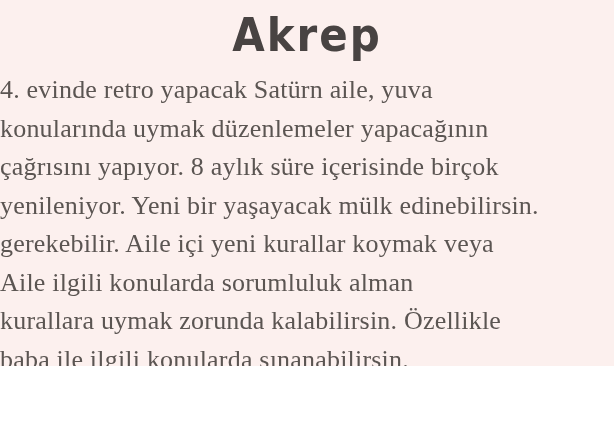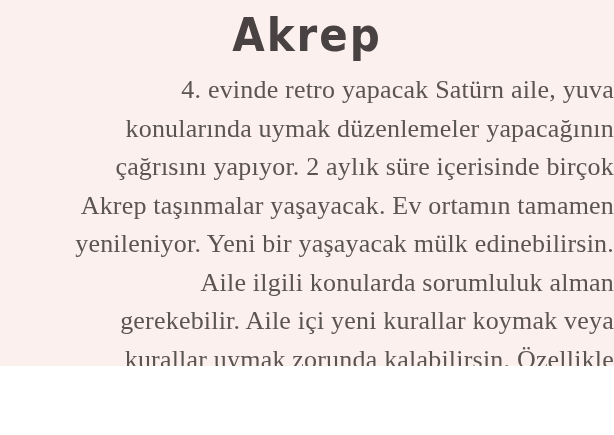--- a/index.html
+++ b/index.html
@@ -21,38 +21,38 @@
     font-family: "DejaVu Sans", sans-serif;
     font-weight: bold;
     font-size: 42px;
     letter-spacing: 2px;
     color: #484342;
     transform: scaleY(1.08);
     transform-origin: top center;
   }
   .body-text {
     margin-top: 14px;
-    text-align: right;
+    text-align: left;
     color: #5b5552;
     font-size: 26px;
     line-height: 38.5px;
     letter-spacing: 0.2px;
   }
   .body-text .line {
     white-space: nowrap;
   }
 </style>
 </head>
 <body>
 
 <div class="page">
   <h1 class="title">Akrep</h1>
   <div class="body-text">
     <div class="line">4. evinde retro yapacak Satürn aile, yuva</div>
     <div class="line">konularında uymak düzenlemeler yapacağının</div>
-    <div class="line">çağrısını yapıyor. 2 aylık süre içerisinde birçok</div>
-    <div class="line">Akrep taşınmalar yaşayacak. Ev ortamın tamamen</div>
+    <div class="line">çağrısını yapıyor. 8 aylık süre içerisinde birçok</div>
     <div class="line">yenileniyor. Yeni bir yaşayacak mülk edinebilirsin.</div>
+    <div class="line">gerekebilir. Aile içi yeni kurallar koymak veya</div>
     <div class="line">Aile ilgili konularda sorumluluk alman</div>
-    <div class="line">gerekebilir. Aile içi yeni kurallar koymak veya</div>
-    <div class="line">kurallar uymak zorunda kalabilirsin. Özellikle</div>
+    <div class="line">kurallara uymak zorunda kalabilirsin. Özellikle</div>
+    <div class="line">baba ile ilgili konularda sınanabilirsin.</div>
   </div>
 </div>
 
 </body></html>

